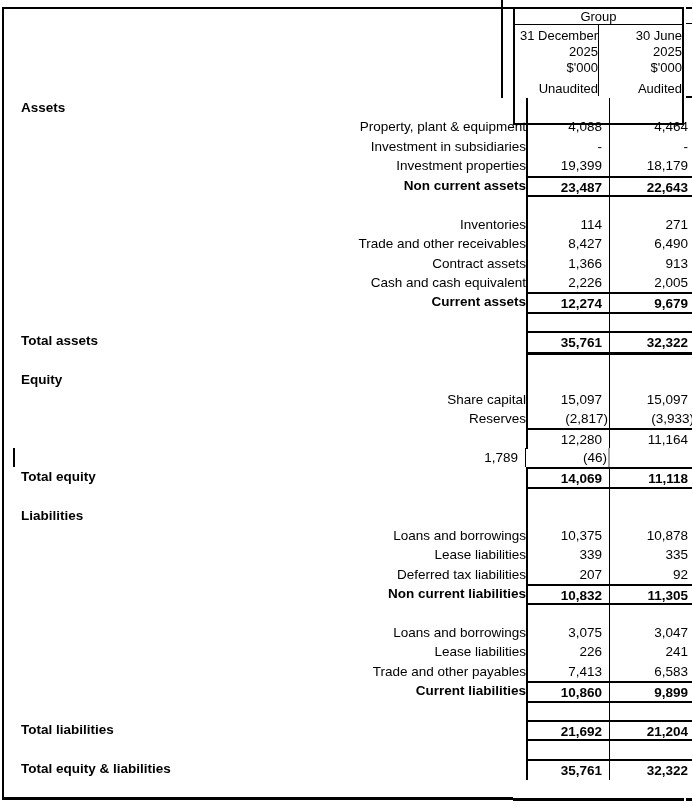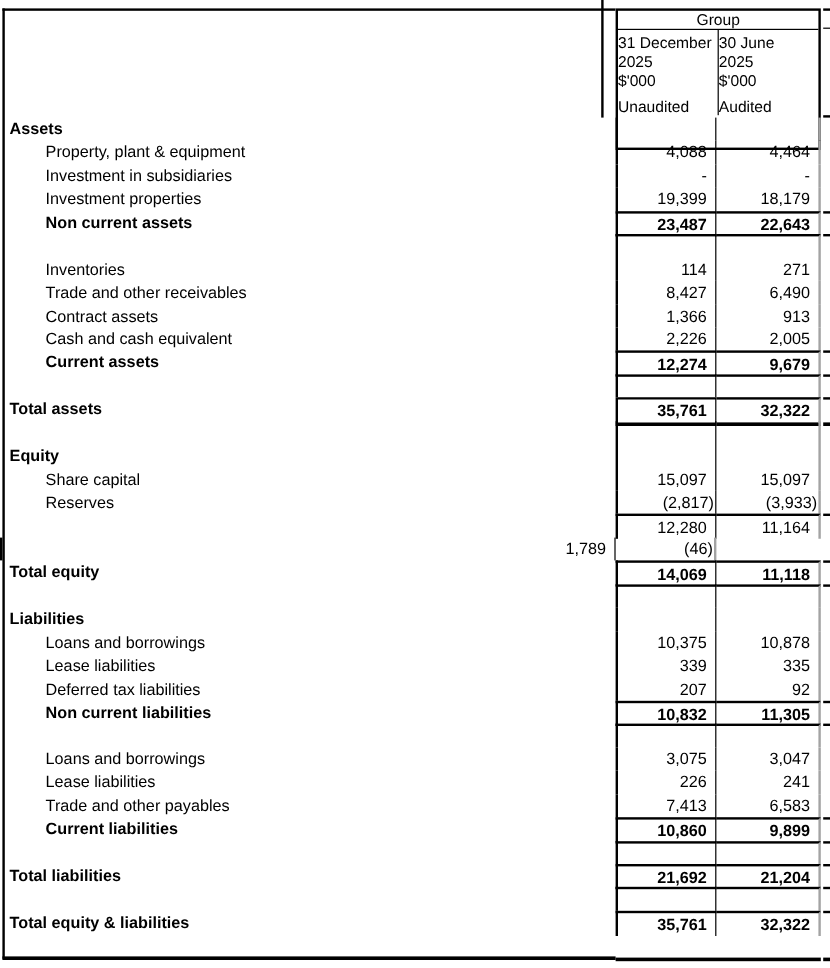--- a/index.html
+++ b/index.html
@@ -19,32 +19,32 @@
   #sliver-header-line{left:686px;top:96px;width:6px;height:2px;}
   #sliver-bottom{left:686px;top:798px;width:6px;height:3px;}
 
   .group-box{
     position:absolute;left:513px;top:7px;width:171px;height:118px;
     border:2px solid #000;box-sizing:border-box;background:#fff;
   }
   .group-row{height:15px;line-height:15px;border-bottom:1px solid #000;
     text-align:center;font-size:13px;}
   .cols{display:flex;height:71px;}
-  .col{flex:1;display:flex;flex-direction:column;align-items:flex-start;font-size:13px;}
+  .col{flex:1;display:flex;flex-direction:column;align-items:flex-end;font-size:13px;}
   .col.first{border-right:1px solid #000;}
   .h-period{height:19px;line-height:21px;white-space:nowrap;}
   .h-year{height:16px;line-height:16px;}
   .h-unit{height:16px;line-height:16px;}
   .h-status{height:16px;line-height:17px;margin-top:4px;}
 
   .rows{position:absolute;left:0;top:98px;width:692px;}
-  .row{display:grid;grid-template-columns:513px 84px 87px 8px;height:19.44px;}
+  .row{display:grid;grid-template-columns:513px 84px 87px 8px;height:19.44px;padding-left:13px;}
   .c{box-sizing:border-box;font-size:13.5px;line-height:19px;white-space:nowrap;}
   .lab{padding-left:8px;overflow:hidden;}
-  .lab.ind{padding-left:38px;}
+  .lab.ind{padding-left:38px;text-align:right;}
   .b{font-weight:700;}
   .v{text-align:right;padding-right:7px;}
   .v.neg{padding-right:1px;}
   .v1{border-left:2px solid #000;border-right:1px solid #000;}
   .v2{border-right:2px solid #a3a3a3;}
   .sl{margin-left:2px;}
   .bt2{border-top:2px solid #000;}
   .bb3{border-bottom:3px solid #000;}
 </style>
 </head>

